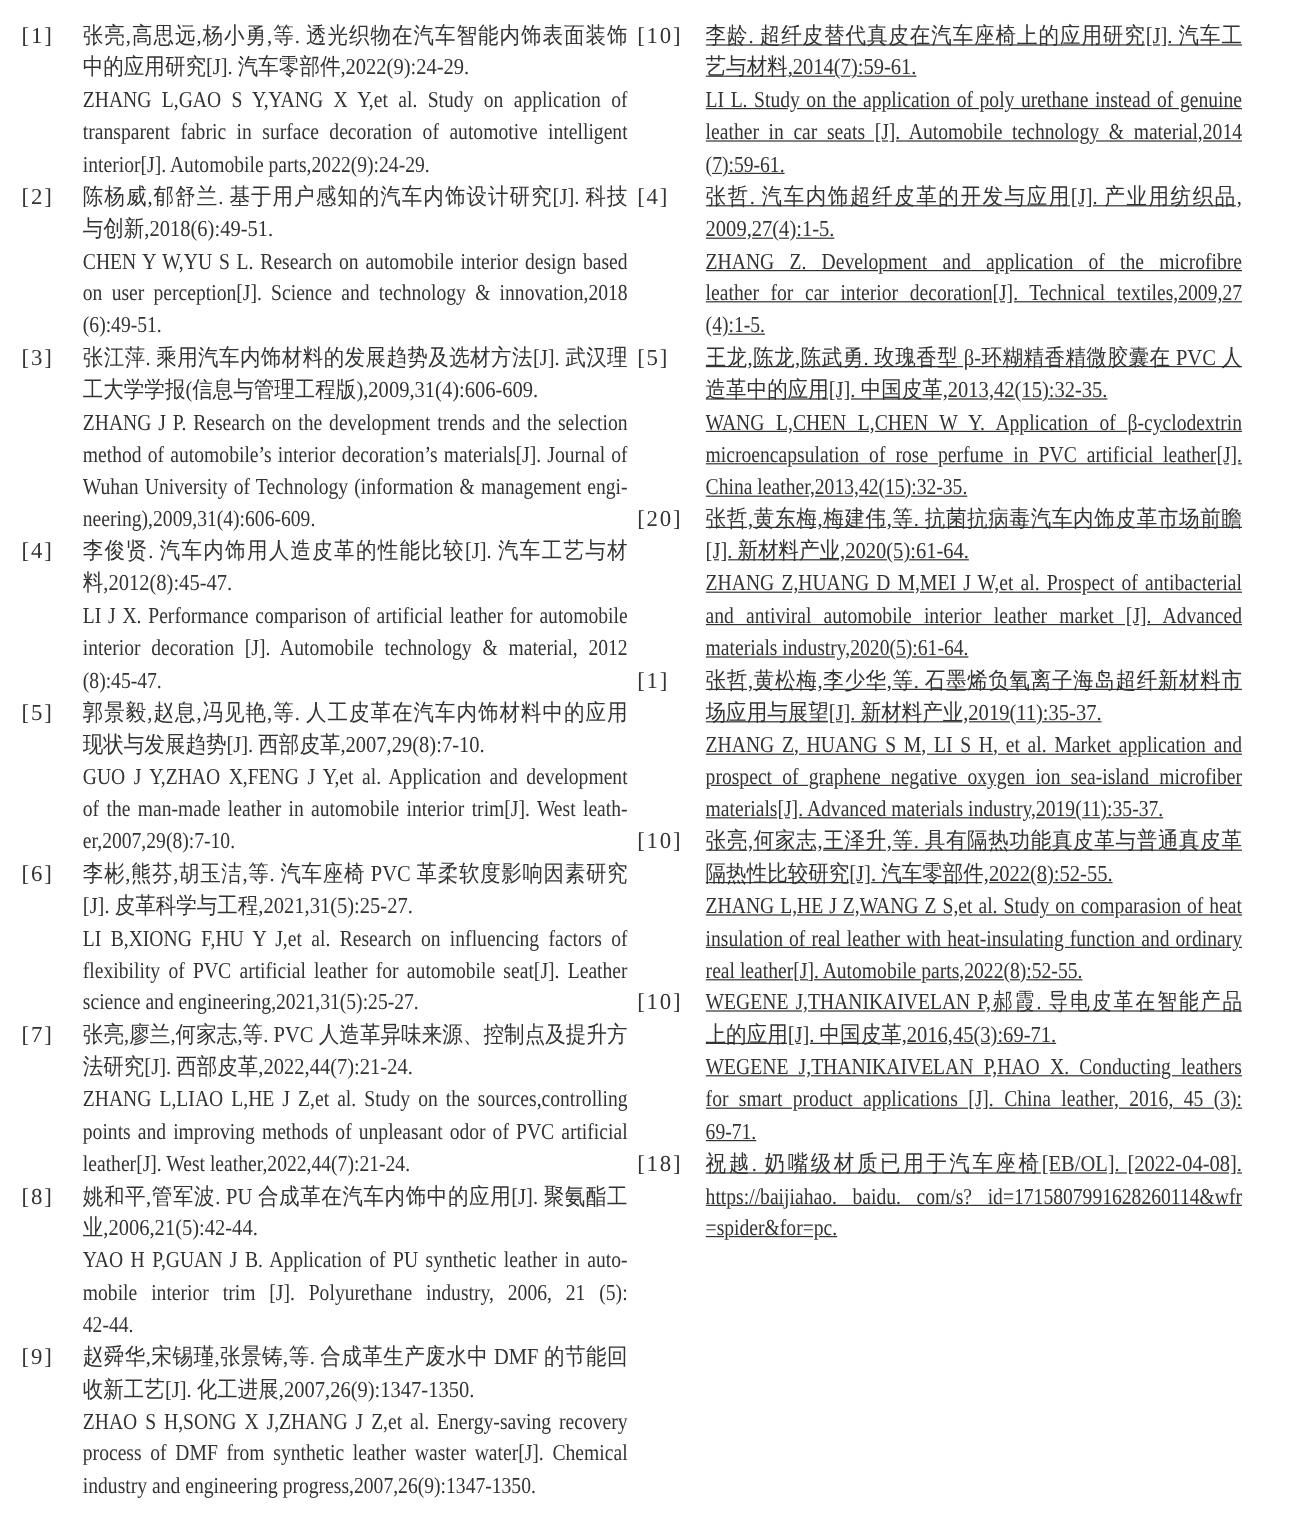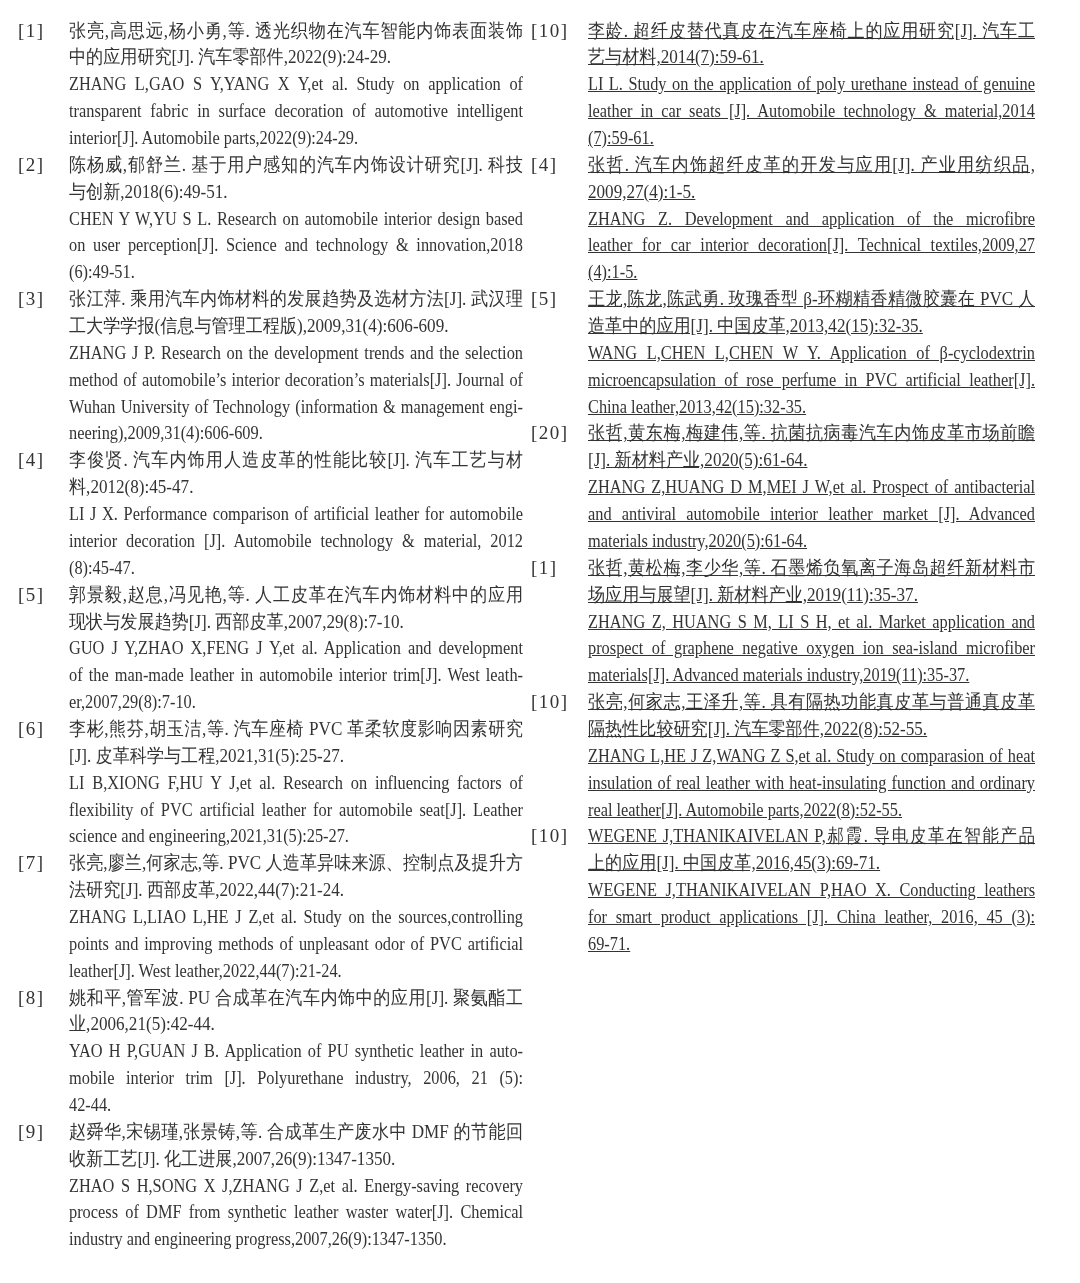--- a/index.html
+++ b/index.html
@@ -212,16 +212,24 @@
       <span class="num">[10]</span>
       <div class="body">
         <div class="ln en full">WEGENE J,THANIKAIVELAN P,郝霞. 导电皮革在智能产品</div>
         <div class="ln cjk last">上的应用[J]. 中国皮革,2016,45(3):69-71.</div>
         <div class="ln en full">WEGENE J,THANIKAIVELAN P,HAO X. Conducting leathers</div>
         <div class="ln en full">for smart product applications [J]. China leather, 2016, 45 (3):</div>
         <div class="ln en last">69-71.</div>
       </div>
     </div>
 
+    <div class="ref">
+      <span class="num">[18]</span>
+      <div class="body">
+        <div class="ln cjk full">祝越. 奶嘴级材质已用于汽车座椅[EB/OL]. [2022-04-08].</div>
+        <div class="ln en full">https://baijiahao. baidu. com/s?  id=1715807991628260114&amp;wfr</div>
+        <div class="ln en last">=spider&amp;for=pc.</div>
+      </div>
+    </div>
 
 
   </div>
 </div>
 
 </body></html>

